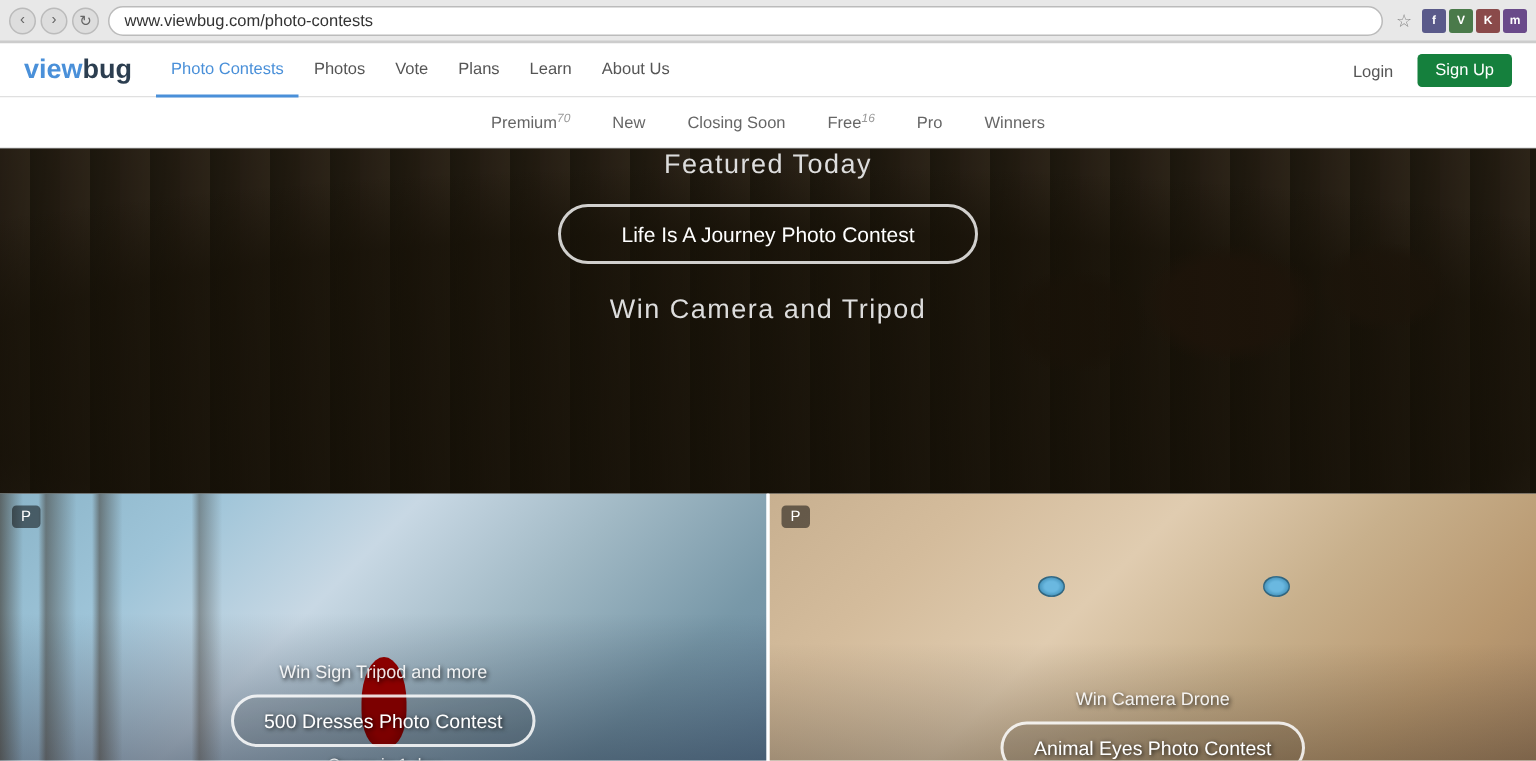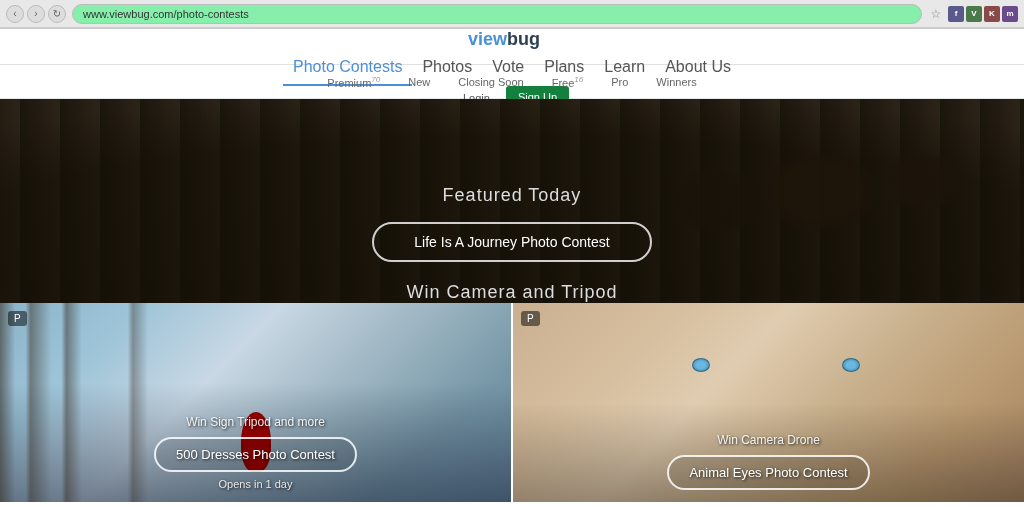--- a/index.html
+++ b/index.html
@@ -35,21 +35,21 @@
       justify-content: center;
       cursor: pointer;
       font-size: 10px;
       color: #666;
     }
     .address-bar {
       flex: 1;
       height: 20px;
       border: 1px solid #bbb;
       border-radius: 10px;
-      background: #86efac;
+      background: #ffffff;
       padding: 0 10px;
       font-size: 11px;
       color: #333;
       display: flex;
       align-items: center;
     }
     .browser-actions {
       display: flex;
       gap: 4px;
       align-items: center;
@@ -82,37 +82,36 @@
     }
 
     
     .site-header {
       background: #fff;
       border-bottom: 1px solid #e0e0e0;
       display: flex;
       align-items: center;
       padding: 0 16px;
       height: 36px;
-      flex-direction: column;
     }
     .logo {
       font-size: 18px;
       font-weight: bold;
       color: #2c3e50;
       margin-right: 16px;
     }
     .logo span { color: #4a90d9; }
     .nav-links {
       display: flex;
       gap: 0;
       align-items: center;
       flex: 1;
     }
     .nav-link {
-      font-size: 16px;
+      font-size: 11px;
       color: #555;
       padding: 0 10px;
       height: 36px;
       display: flex;
       align-items: center;
       cursor: pointer;
       text-decoration: none;
       border-bottom: 2px solid transparent;
     }
     .nav-link.active {
@@ -157,27 +156,27 @@
     }
     .filter-tab sup {
       font-size: 8px;
       color: #999;
       font-style: italic;
     }
 
     
     .hero {
       position: relative;
-      height: 204px;
+      height: 230px;
       background: linear-gradient(to bottom, #1a1a1a 0%, #2a2a2a 100%);
       overflow: hidden;
       display: flex;
       flex-direction: column;
       align-items: center;
-      justify-content: flex-end;
+      justify-content: flex-start;
     }
     .hero-bg {
       position: absolute;
       top: 0; left: 0; right: 0; bottom: 0;
       background: 
         linear-gradient(rgba(0,0,0,0.4), rgba(0,0,0,0.5)),
         repeating-linear-gradient(
           90deg,
           #3d3020 0px, #4a3c28 20px,
           #2d2515 20px, #3a2e1c 40px

